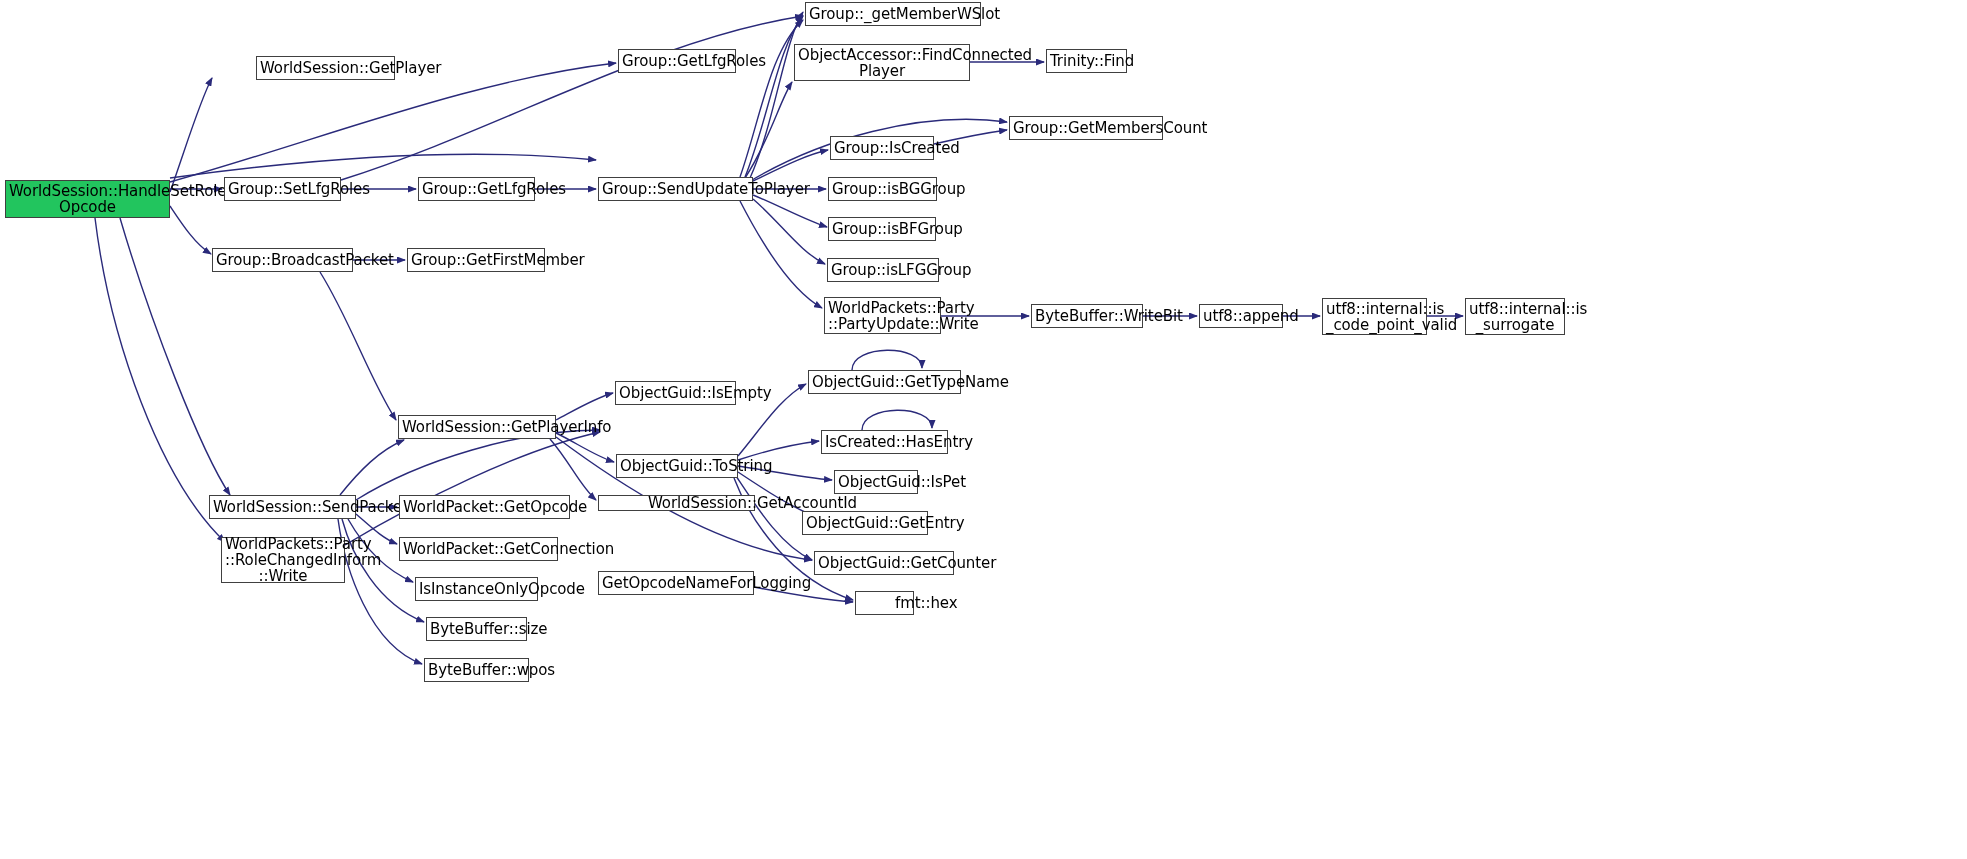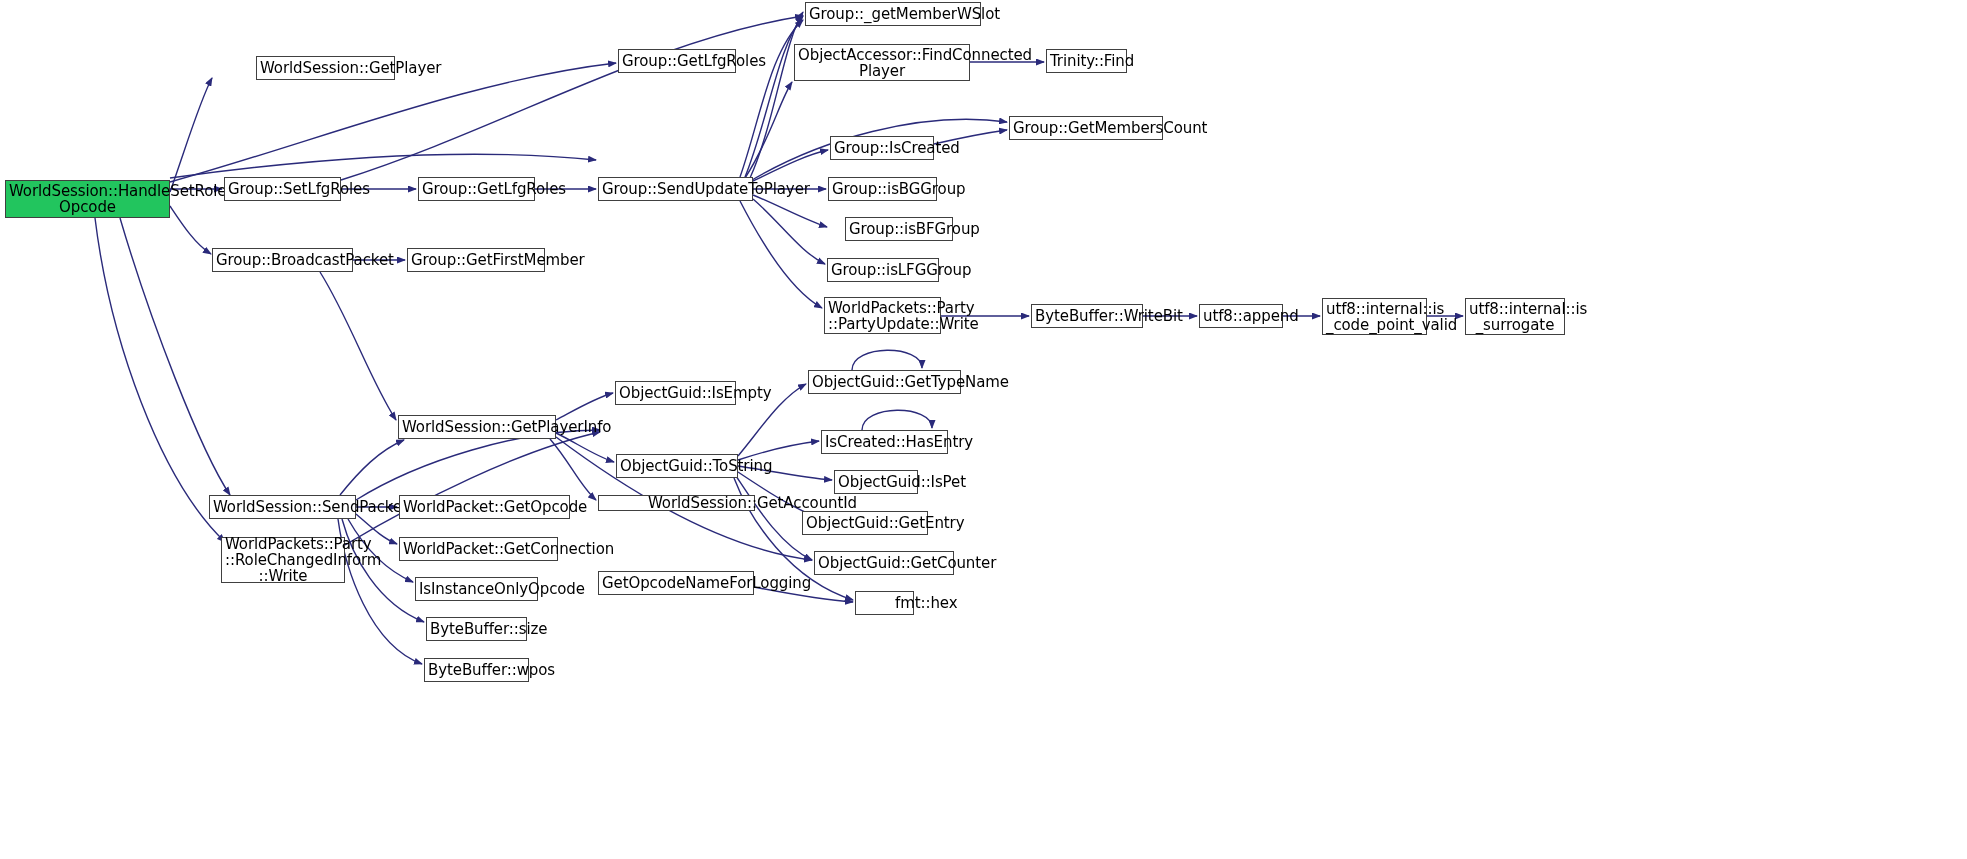--- a/index.html
+++ b/index.html
@@ -126,21 +126,21 @@
       <div class="node" style="left: 418px; top: 177px; width: 117px; height: 24px;"><span class="node-label">Group::GetLfgRoles</span></div>
       <div class="node" style="left: 407px; top: 248px; width: 138px; height: 24px;"><span class="node-label">Group::GetFirstMember</span></div>
       <div class="node" style="left: 598px; top: 177px; width: 155px; height: 24px;"><span class="node-label">Group::SendUpdateToPlayer</span></div>
       <div class="node" style="left: 805px; top: 2px; width: 176px; height: 24px;"><span class="node-label">Group::_getMemberWSlot</span></div>
       <div class="node" style="left: 794px; top: 44px; width: 176px; height: 37px;"><span class="node-label">ObjectAccessor::FindConnected
 Player</span></div>
       <div class="node" style="left: 1046px; top: 49px; width: 81px; height: 24px;"><span class="node-label">Trinity::Find</span></div>
       <div class="node" style="left: 1009px; top: 116px; width: 154px; height: 24px;"><span class="node-label">Group::GetMembersCount</span></div>
       <div class="node" style="left: 830px; top: 136px; width: 104px; height: 24px;"><span class="node-label">Group::IsCreated</span></div>
       <div class="node" style="left: 828px; top: 177px; width: 109px; height: 24px;"><span class="node-label">Group::isBGGroup</span></div>
-      <div class="node" style="left: 845px; top: 217px; width: 108px; height: 24px;"><span class="node-label">Group::isBFGroup</span></div>
+      <div class="node" style="left: 828px; top: 217px; width: 108px; height: 24px;"><span class="node-label">Group::isBFGroup</span></div>
       <div class="node" style="left: 827px; top: 258px; width: 112px; height: 24px;"><span class="node-label">Group::isLFGGroup</span></div>
       <div class="node" style="left: 824px; top: 297px; width: 117px; height: 37px;"><span class="node-label">WorldPackets::Party
 ::PartyUpdate::Write</span></div>
       <div class="node" style="left: 1031px; top: 304px; width: 112px; height: 24px;"><span class="node-label">ByteBuffer::WriteBit</span></div>
       <div class="node" style="left: 1199px; top: 304px; width: 84px; height: 24px;"><span class="node-label">utf8::append</span></div>
       <div class="node" style="left: 1322px; top: 298px; width: 105px; height: 37px;"><span class="node-label">utf8::internal::is
 _code_point_valid</span></div>
       <div class="node" style="left: 1465px; top: 298px; width: 100px; height: 37px;"><span class="node-label">utf8::internal::is
 _surrogate</span></div>
       <div class="node" style="left: 615px; top: 381px; width: 121px; height: 24px;"><span class="node-label">ObjectGuid::IsEmpty</span></div>

